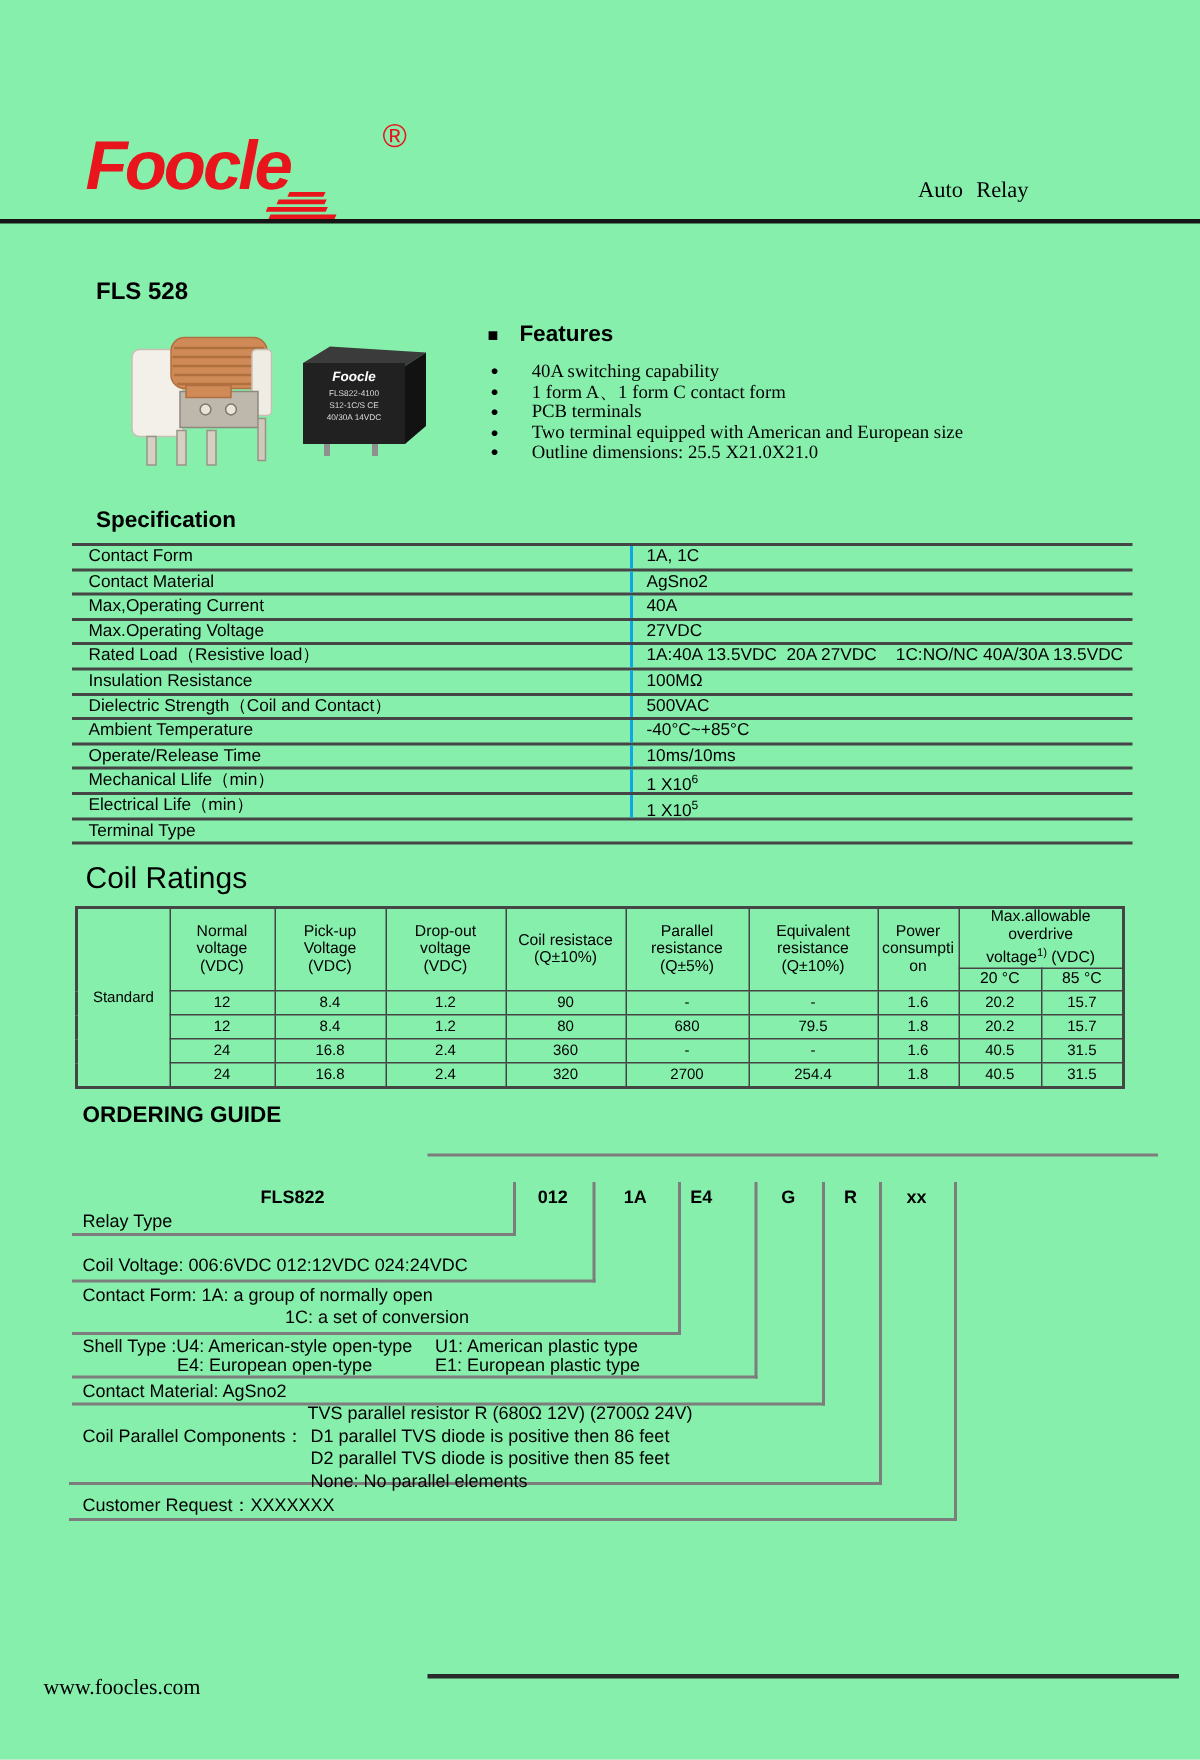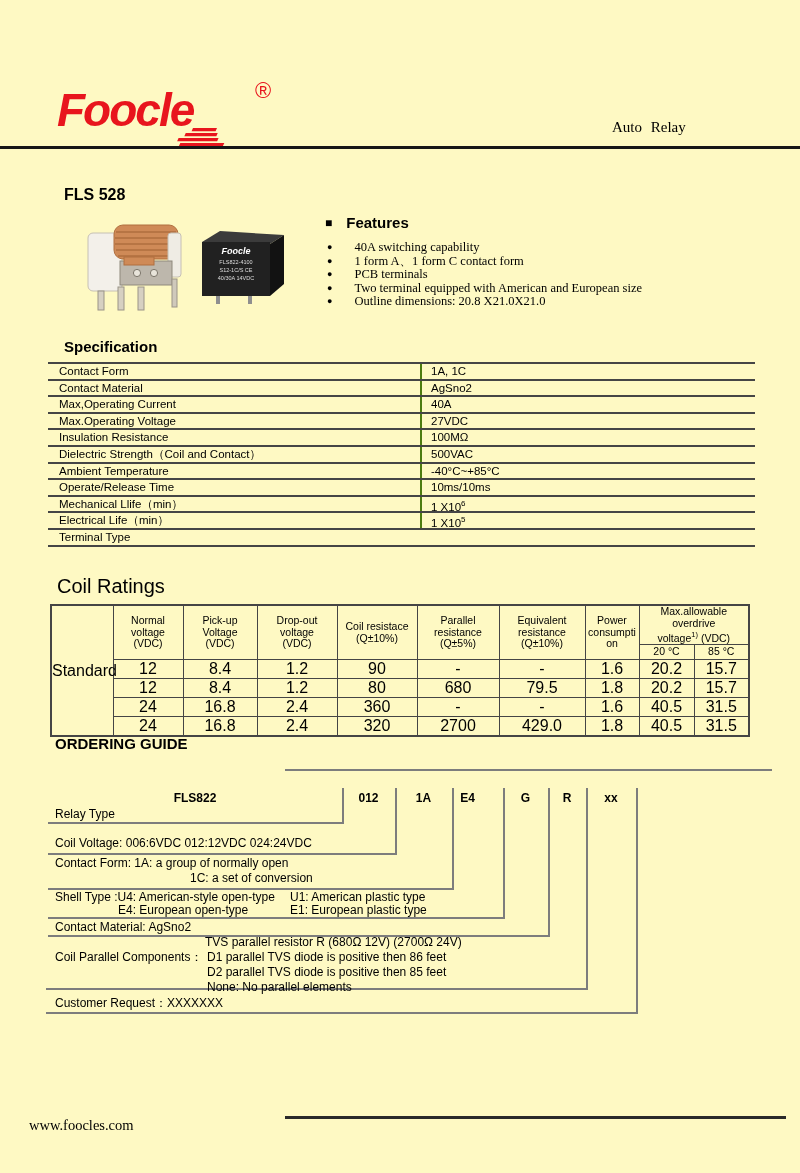--- a/index.html
+++ b/index.html
@@ -1,16 +1,16 @@
 <!DOCTYPE html>
 <html><head>
 <meta charset="utf-8">
 <style>
   html,body{margin:0;padding:0;background:#e9e9e9;}
-  .page{position:relative;width:800px;height:1173px;background:#fef9c3;margin:0 auto;
+  .page{position:relative;width:800px;height:1173px;background:#86efac;margin:0 auto;
         font-family:"Liberation Sans",sans-serif;color:#000;overflow:hidden;}
   .abs{position:absolute;}
 
   
   .logo{position:absolute;left:57px;top:84px;width:230px;height:66px;}
   .logo-text{font-family:"Liberation Sans",sans-serif;font-size:46px;font-weight:bold;
              font-style:italic;color:#e8151d;letter-spacing:-2px;line-height:52px;}
   .logo-stairs{position:absolute;left:120px;top:44px;}
   .logo-reg{position:absolute;left:198px;top:-6px;font-size:22px;color:#e8151d;font-style:normal;}
   .doc-type{position:absolute;left:612px;top:119px;width:110px;font-family:"Liberation Serif",serif;
@@ -25,31 +25,31 @@
   .features-square{font-size:12px;line-height:12px;}
   .feature-item{display:flex;gap:22px;font-family:"Liberation Serif",serif;font-size:12.5px;
                 line-height:13.5px;margin-left:2px;}
   .feature-bullet{font-size:9px;line-height:13px;}
 
   
   .spec-title{position:absolute;left:64px;top:338px;font-size:15px;font-weight:bold;}
   .spec-table{position:absolute;left:48px;top:362px;width:707px;border-bottom:2px solid #454545;}
   .spec-row{display:flex;border-top:2px solid #454545;height:14.6px;font-size:11.5px;line-height:14.2px;}
   .spec-label{width:372px;padding-left:11px;box-sizing:border-box;}
-  .spec-value{flex:1;border-left:2px solid #4d7c0f;padding-left:9px;box-sizing:border-box;white-space:pre-wrap;}
+  .spec-value{flex:1;border-left:2px solid #0ea5e9;padding-left:9px;box-sizing:border-box;white-space:pre-wrap;}
   .spec-row sup{font-size:8px;}
 
   
   .coil-title{position:absolute;left:57px;top:575px;font-size:20px;}
   table.coil{position:absolute;left:50px;top:604px;border-collapse:collapse;table-layout:fixed;width:698px;}
   table.coil th, table.coil td{border:1.5px solid #454545;font-weight:normal;padding:0;
        text-align:center;vertical-align:middle;}
   table.coil{border:2px solid #454545;}
   table.coil th{font-size:10.5px;line-height:11.5px;white-space:pre-line;}
-  table.coil td{font-size:16px;height:15px;}
+  table.coil td{font-size:10px;height:15px;}
   table.coil .hrow1 th{height:35px;}
   table.coil .hrow2 th{height:14px;}
   td.groupcell{border-left:none;vertical-align:top;padding-top:52px;font-size:11px;}
   table.coil sup{font-size:7.5px;}
 
   
   .og-title{position:absolute;left:55px;top:735px;font-size:15px;font-weight:bold;}
   .og-line{position:absolute;background:#7d7d7d;}
   .og-code{position:absolute;top:791px;font-size:12px;font-weight:bold;text-align:center;}
   .og-label{position:absolute;font-size:12px;line-height:13px;white-space:nowrap;}
@@ -129,41 +129,45 @@
     <div class="feature-item">
       <span class="feature-bullet">●</span>
       <span>PCB terminals</span>
     </div>
     <div class="feature-item">
       <span class="feature-bullet">●</span>
       <span>Two terminal equipped with American and European size</span>
     </div>
     <div class="feature-item">
       <span class="feature-bullet">●</span>
-      <span>Outline dimensions: 20.8 X21.0X21.0</span>
+      <span>Outline dimensions: 25.5 X21.0X21.0</span>
     </div>
   </div>
 
   <div class="spec-title">Specification</div>
   <div class="spec-table">
     <div class="spec-row">
       <div class="spec-label">Contact Form</div>
       <div class="spec-value">1A, 1C</div>
     </div>
     <div class="spec-row">
       <div class="spec-label">Contact Material</div>
       <div class="spec-value">AgSno2</div>
     </div>
     <div class="spec-row">
       <div class="spec-label">Max,Operating Current</div>
       <div class="spec-value">40A</div>
     </div>
     <div class="spec-row">
       <div class="spec-label">Max.Operating Voltage</div>
       <div class="spec-value">27VDC</div>
+    </div>
+    <div class="spec-row">
+      <div class="spec-label">Rated Load（Resistive load）</div>
+      <div class="spec-value">1A:40A 13.5VDC  20A 27VDC    1C:NO/NC 40A/30A 13.5VDC</div>
     </div>
     <div class="spec-row">
       <div class="spec-label">Insulation Resistance</div>
       <div class="spec-value">100MΩ</div>
     </div>
     <div class="spec-row">
       <div class="spec-label">Dielectric Strength（Coil and Contact）</div>
       <div class="spec-value">500VAC</div>
     </div>
     <div class="spec-row">
@@ -261,21 +265,21 @@
       <td>1.6</td>
       <td>40.5</td>
       <td>31.5</td>
     </tr>
     <tr>
       <td>24</td>
       <td>16.8</td>
       <td>2.4</td>
       <td>320</td>
       <td>2700</td>
-      <td>429.0</td>
+      <td>254.4</td>
       <td>1.8</td>
       <td>40.5</td>
       <td>31.5</td>
     </tr>
   </tbody>
     </table>
 
   <div class="og-title">ORDERING  GUIDE</div>
 
   <div class="og-line" style="left:285px;top:769px;width:487px;height:2px;"></div>

